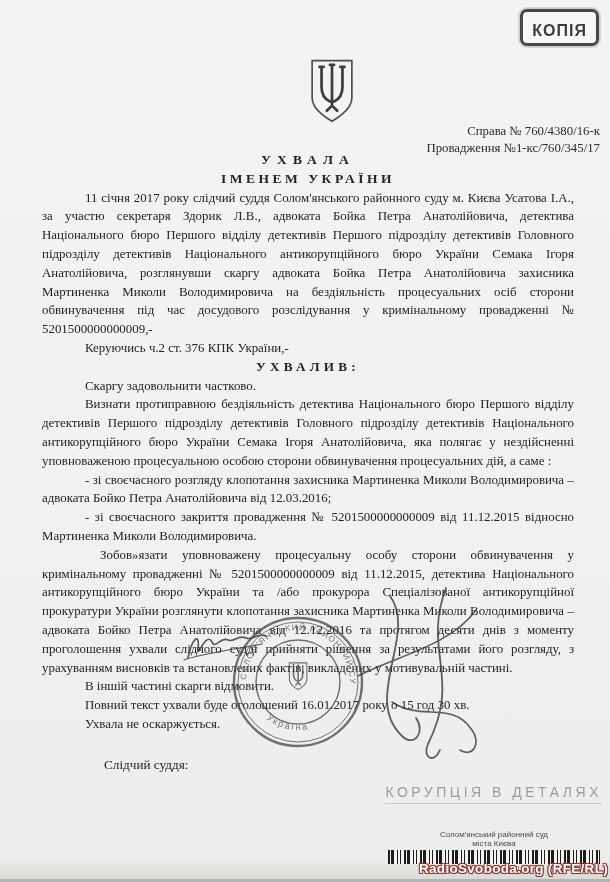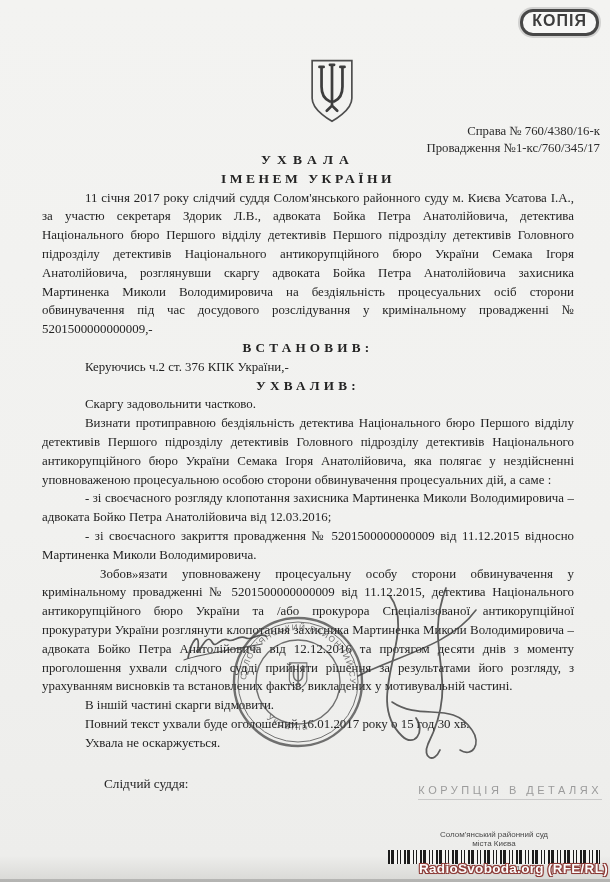--- a/index.html
+++ b/index.html
@@ -16,22 +16,22 @@
   .page::after{
     content:"";position:absolute;left:0;right:0;bottom:0;height:3px;
     background:rgba(70,70,70,.25);
   }
 
   
   .copy-stamp{
     position:absolute;top:9px;right:11px;
     font-family:"Liberation Sans","DejaVu Sans",sans-serif;
     font-weight:bold;font-size:16px;letter-spacing:1px;color:#3d3d3d;
-    border:3px solid #474747;border-radius:13px;
-    padding:0 9px 3px;background:rgba(250,250,250,.6);
+    border:3px solid #474747;border-radius:7px;
+    padding:10px 9px 3px;background:rgba(250,250,250,.6);
     box-shadow:0 0 0 2px rgba(150,150,150,.35);
     text-align:right;
   }
 
   
   .emblem{position:absolute;left:309px;top:58px;}
 
   
   .case-block{
     position:absolute;top:123px;right:10px;text-align:right;
@@ -53,21 +53,21 @@
 
   
   .seal-overlay{position:absolute;left:140px;top:580px;width:360px;height:210px;pointer-events:none;}
 
   
   .schemes{
     position:absolute;right:8px;top:781px;text-align:right;
     font-family:"Liberation Sans","DejaVu Sans",sans-serif;
   }
   .schemes .logo{font-size:37px;font-weight:bold;letter-spacing:2px;color:#757575;line-height:34px;}
-  .schemes .tagline{font-size:11px;letter-spacing:3.5px;color:#9b9b9b;margin-top:3px;border-bottom:1px solid #c9c9c9;padding-bottom:3px;text-align:right;}
+  .schemes .tagline{font-size:14px;letter-spacing:3.5px;color:#9b9b9b;margin-top:3px;border-bottom:1px solid #c9c9c9;padding-bottom:3px;text-align:right;}
 
   .barcode-block{
     position:absolute;left:388px;top:830px;width:212px;text-align:center;
     font-family:"Liberation Sans","DejaVu Sans",sans-serif;color:#4a4a4a;
   }
   .barcode-label{font-size:8px;line-height:9px;}
   .barcode{
     height:14px;margin-top:2px;
     background:repeating-linear-gradient(90deg,
       #1c1c1c 0 2px,#f4f4f2 2px 3px,
@@ -103,21 +103,20 @@
     <div>Справа № 760/4380/16-к</div>
     <div>Провадження №1-кс/760/345/17</div>
   </div>
 
   <div class="doc">
     <p class="h-title">УХВАЛА</p>
     <p class="h-subtitle">ІМЕНЕМ УКРАЇНИ</p>
 
     <p class="indent">11 січня 2017 року слідчий суддя Солом'янського районного суду м. Києва Усатова І.А., за участю секретаря Здорик Л.В., адвоката Бойка Петра Анатолійовича, детектива Національного бюро Першого відділу детективів Першого підрозділу детективів Головного підрозділу детективів Національного антикорупційного бюро України Семака Ігоря Анатолійовича, розглянувши скаргу адвоката Бойка Петра Анатолійовича захисника Мартиненка Миколи Володимировича на бездіяльність процесуальних осіб сторони обвинувачення під час досудового розслідування у кримінальному провадженні № 5201500000000009,-</p>
 
-    <p class="h-section">ВСТАНОВИВ:</p>
     <p class="indent">Керуючись ч.2 ст. 376 КПК України,-</p>
     <p class="h-section">УХВАЛИВ:</p>
 
     <p class="indent">Скаргу задовольнити частково.</p>
     <p class="indent">Визнати протиправною бездіяльність детектива Національного бюро Першого відділу детективів Першого підрозділу детективів Головного підрозділу детективів Національного антикорупційного бюро України Семака Ігоря Анатолійовича, яка полягає у нездійсненні уповноваженою процесуальною особою сторони обвинувачення процесуальних дій, а саме :</p>
     <p class="indent">- зі своєчасного розгляду клопотання захисника Мартиненка Миколи Володимировича – адвоката Бойко Петра Анатолійовича від 12.03.2016;</p>
     <p class="indent">- зі своєчасного закриття провадження № 5201500000000009 від 11.12.2015 відносно Мартиненка Миколи Володимировича.</p>
     <p class="big-indent">Зобов»язати уповноважену процесуальну особу сторони обвинувачення у кримінальному провадженні № 5201500000000009 від 11.12.2015, детектива Національного антикорупційного бюро України та /або прокурора Спеціалізованої антикорупційної прокуратури України розглянути клопотання захисника Мартиненка Миколи Володимировича – адвоката Бойко Петра Анатолійовича від 12.12.2016 та протягом десяти днів з моменту проголошення ухвали слідчого судді прийняти рішення за результатами його розгляду, з урахуванням висновків та встановлених фактів, викладених у мотивувальній частині.</p>
     <p class="indent">В іншій частині скарги відмовити.</p>
     <p class="indent">Повний текст ухвали буде оголошений 16.01.2017 року о 15 год 30 хв.</p>

